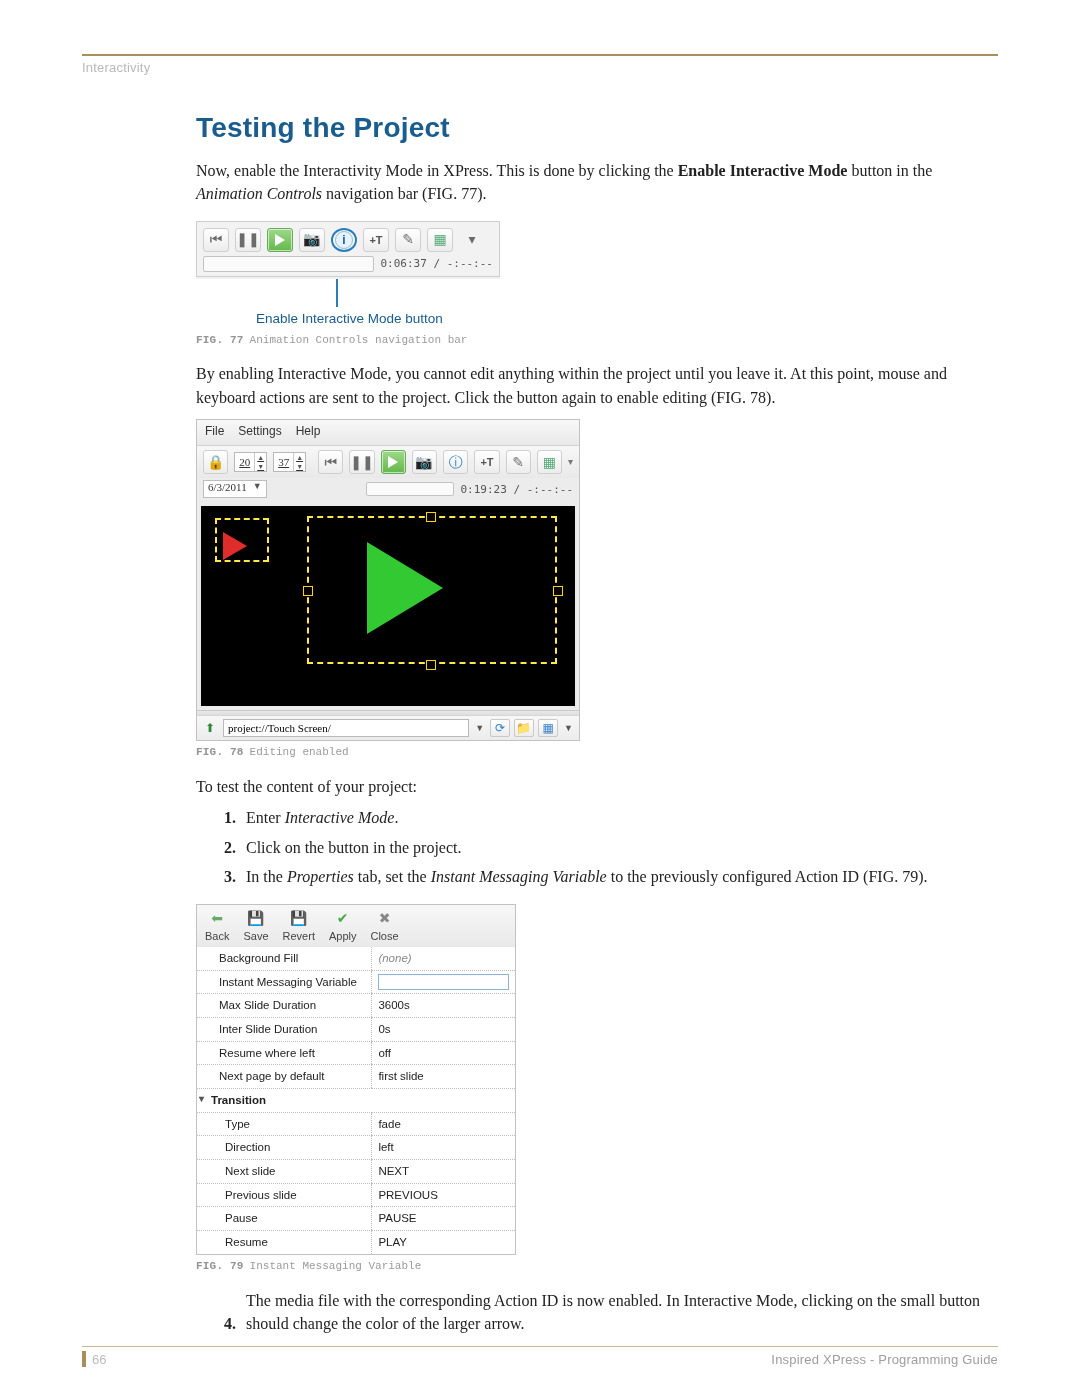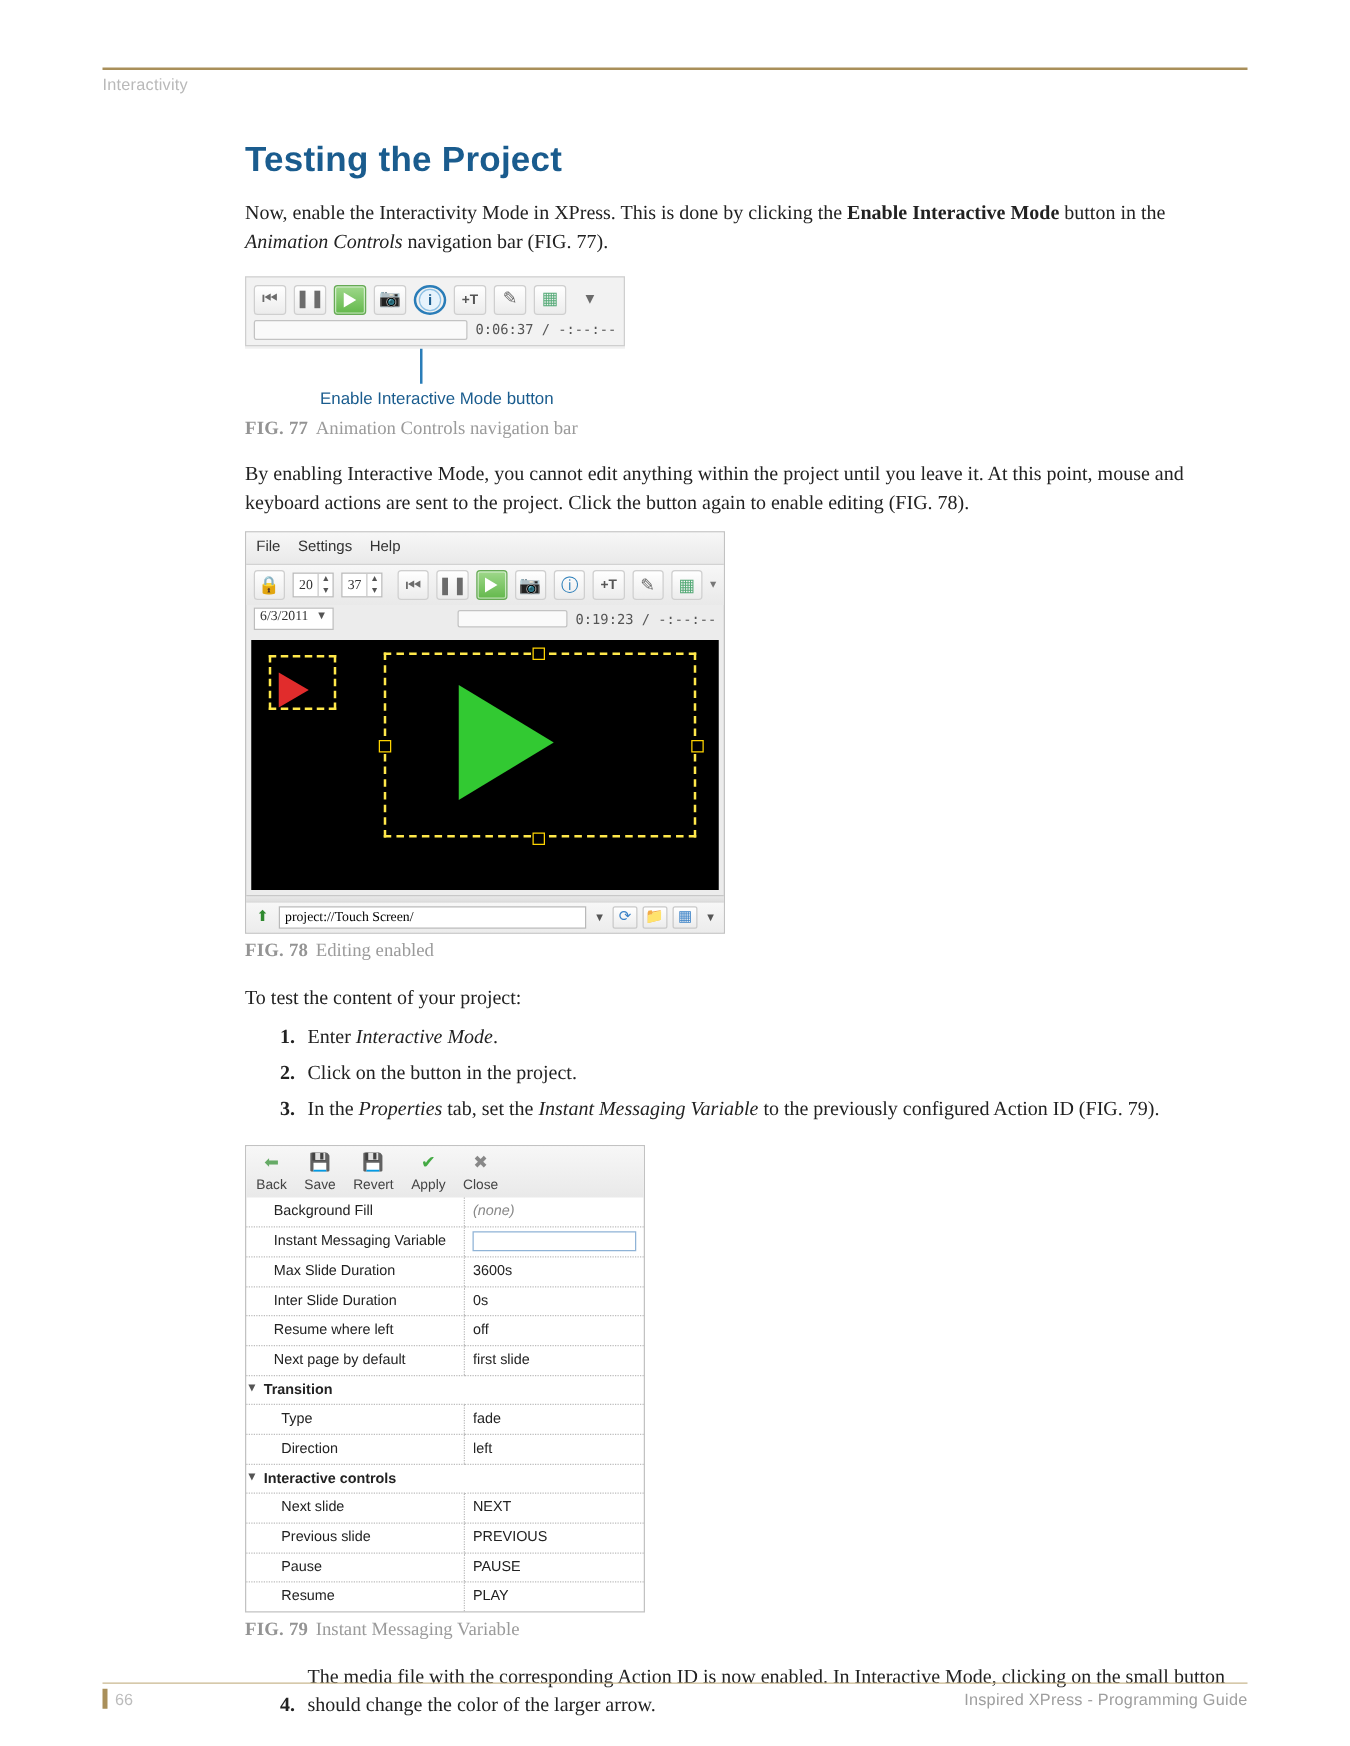--- a/index.html
+++ b/index.html
@@ -35,22 +35,22 @@
     font-weight: 700;
     color: #1a5c8e;
     font-size: 28px;
     letter-spacing: .2px;
     margin-bottom: 10px;
   }
   .body-p { font-family: 'Times New Roman', Times, serif; font-size: 16px; color:#222; }
   .mb8 { margin-bottom: 8px; }
   .mb6 { margin-bottom: 6px; }
   .fig-caption {
-    font-family: Liberation Serif, serif;
-    font-size: 15px;
+    font-family: Liberation Mono, monospace;
+    font-size: 11px;
     color: #9b9b9b;
     margin: 4px 0 14px 0;
   }
   .fig-caption .fig-num { font-weight: bold; color:#949494; margin-right:6px; letter-spacing:.2px; }
 
   
   .fig77 {
     width: 304px;
     border: 1px solid #cfcfcf;
     background: #f2f2f2;
@@ -106,21 +106,21 @@
   }
   .menubar {
     display:flex; gap:14px; padding:3px 8px 5px;
     background:linear-gradient(#f7f7f7,#e9e9e9); border-bottom:1px solid #d2d2d2;
   }
   .toprow {
     display:flex; align-items:center; gap:6px; padding:4px 6px;
     background:linear-gradient(#f7f7f7,#e9e9e9);
   }
   .spin {
-    display:inline-flex; align-items:center; border:1px solid #b9b9b9; background:#fff; height:20px;
+    display:inline-flex; align-items:center; border:1px solid #b9b9b9; background:#fff; height:20px;text-decoration:underline;
   }
   .spin .num { padding:0 4px; font:11px Tahoma; min-width:18px; text-align:center; }
   .spin .arrows { display:flex; flex-direction:column; border-left:1px solid #c9c9c9; }
   .spin .arrows span { font-size:7px; line-height:7px; color:#555; padding:1px 2px; }
   .daterow { padding:2px 6px 4px; display:flex; gap:6px; align-items:center; }
   .date-dd { border:1px solid #bdbdbd; background:#fff; font:11px Tahoma; padding:0 4px; height:18px; display:inline-flex; gap:6px;}
   .date-dd .chev{font-size:9px;color:#555;}
   .viewport {
     height:200px; margin:4px; background:#000; position:relative; overflow:hidden;
   }
@@ -364,23 +364,20 @@
           </tr>
       <tr>
             <td class="lbl sub">Type</td>
           <td class="val">fade</td>
           </tr>
       <tr>
             <td class="lbl sub">Direction</td>
           <td class="val">left</td>
           </tr>
       <tr>
-            <td class="lbl section" colspan="2">Interactive controls</td>
-          </tr>
-      <tr>
             <td class="lbl sub">Next slide</td>
           <td class="val">NEXT</td>
           </tr>
       <tr>
             <td class="lbl sub">Previous slide</td>
           <td class="val">PREVIOUS</td>
           </tr>
       <tr>
             <td class="lbl sub">Pause</td>
           <td class="val">PAUSE</td>

